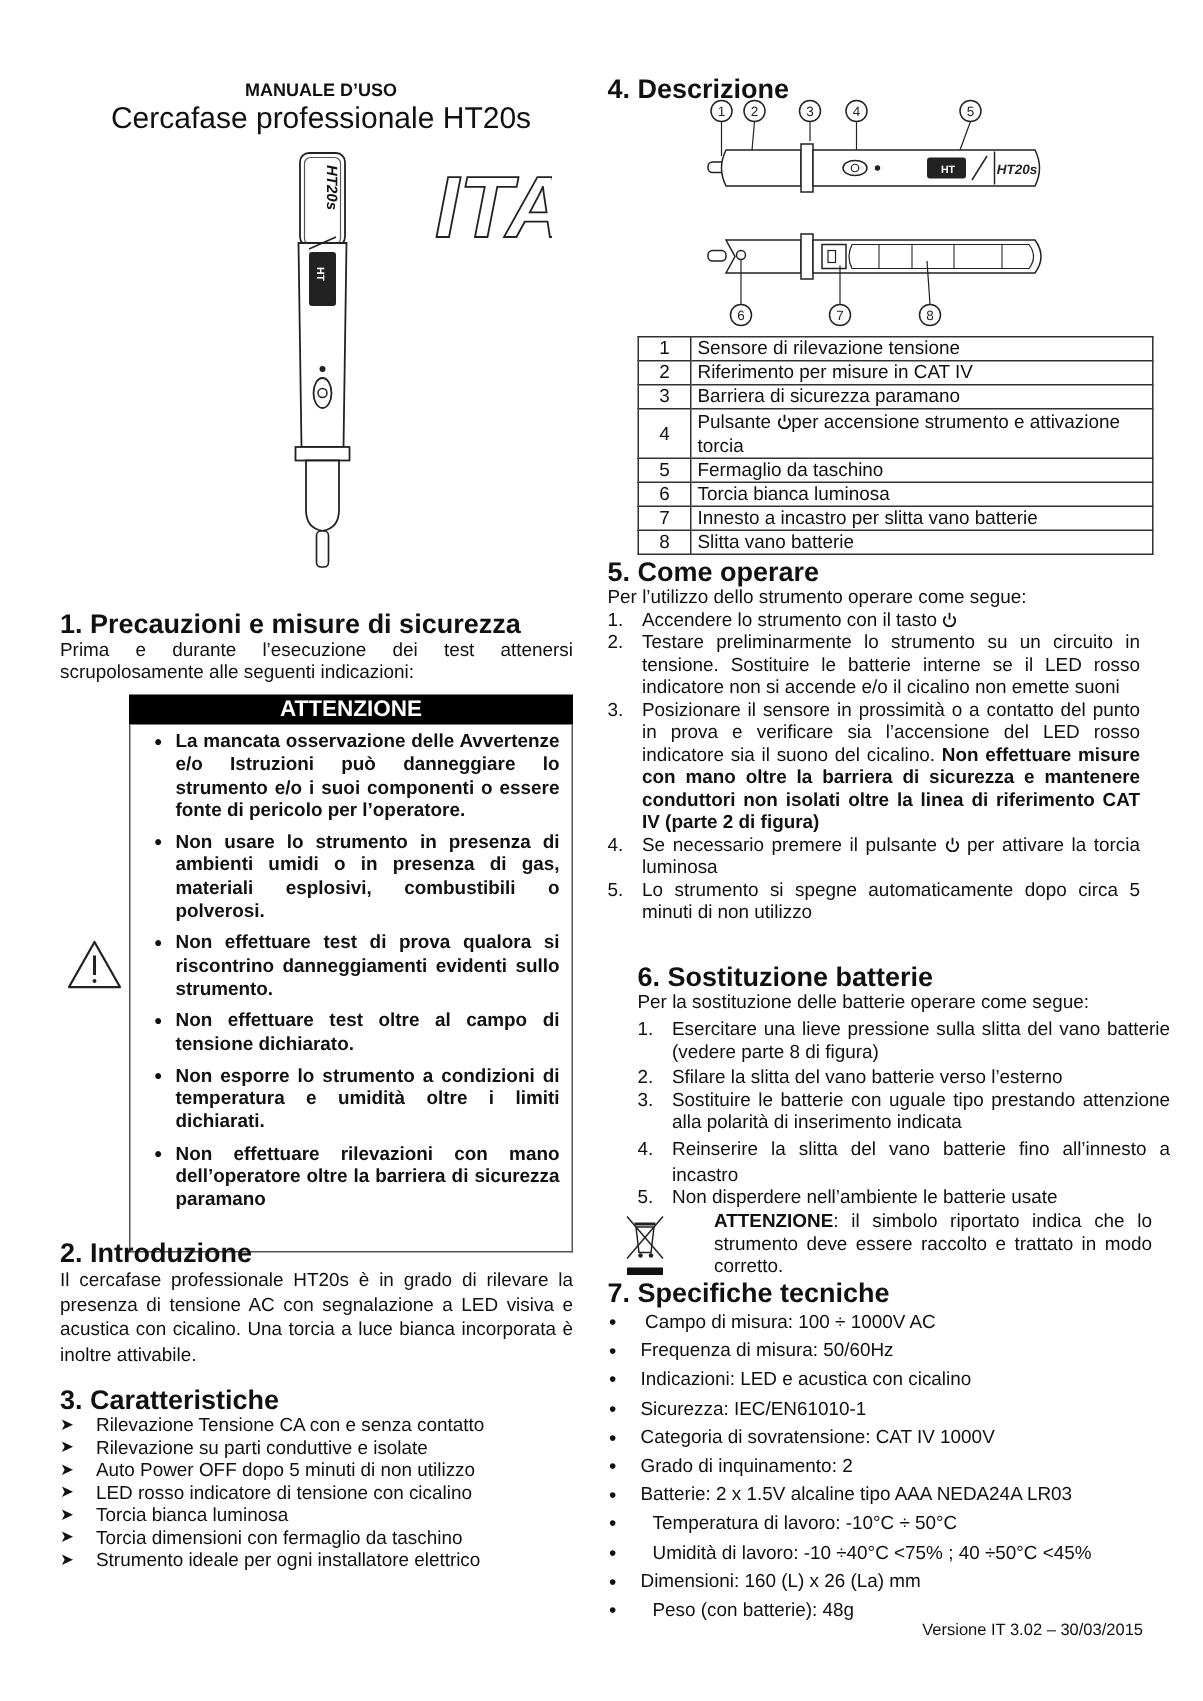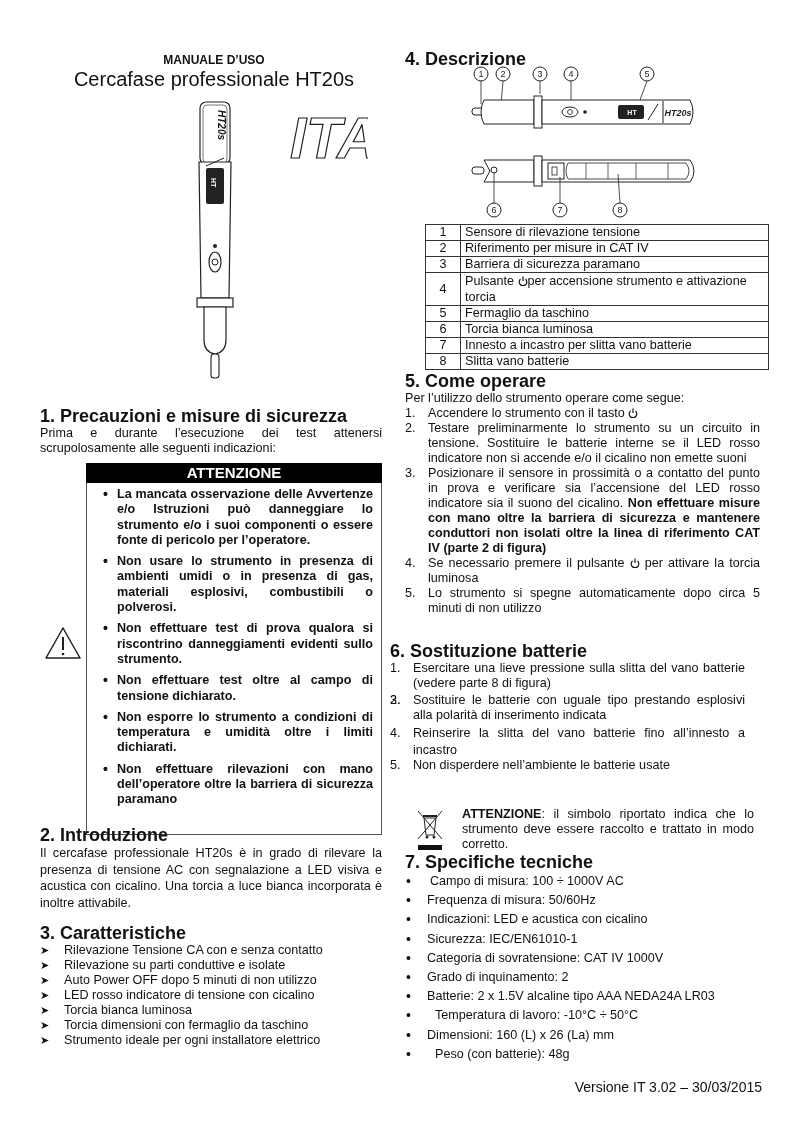--- a/index.html
+++ b/index.html
@@ -21,21 +21,21 @@
   ul.feat { margin: 0; padding: 0; list-style: none; }
   ul.feat li { position: relative; padding-left: 24px; line-height: 15px; }
   ul.feat li .arrow { position: absolute; left: 0; top: 0; font-size: 11px; }
   ul.spec { margin: 0; padding: 0; list-style: none; }
   ul.spec li { position: relative; padding-left: 22px; line-height: 19.2px; }
   ul.spec li::before { content: "\2022"; position: absolute; left: 1px; top: 0; font-size: 14px; }
   table.desc { border-collapse: collapse; width: 344px; margin-left: 20px; font-size: 12.6px; }
   table.desc td { border: 1px solid #333; padding: 0 4px; line-height: 15px; vertical-align: middle; }
   table.desc td.n { width: 26px; text-align: center; }
   .power { display: inline-block; width: 10px; height: 10px; vertical-align: -1px; }
-  .footer { position: absolute; right: 40px; top: 1080px; font-size: 14px; }
+  .footer { position: absolute; right: 40px; top: 1080px; font-size: 11px; }
 </style>
 </head>
 <body>
 
 <div class="abs" style="left:40px; top:50px; width:348px;">
   <h1 class="doc-title">MANUALE D’USO</h1>
   <div class="doc-subtitle">Cercafase professionale HT20s</div>
 </div>
 
 <svg class="abs" style="left:196px; top:100px;" width="42" height="282" viewBox="0 0 42 282">
@@ -213,53 +213,55 @@
     <li><span class="num">2.</span><span>Testare preliminarmente lo strumento su un circuito in tensione. Sostituire le batterie interne se il LED rosso indicatore non si accende e/o il cicalino non emette suoni</span></li>
     <li><span class="num">3.</span><span>Posizionare il sensore in prossimità o a contatto del punto in prova e verificare sia l’accensione del LED rosso indicatore sia il suono del cicalino. </span><b>Non effettuare misure con mano oltre la barriera di sicurezza e mantenere conduttori non isolati oltre la linea di riferimento CAT IV (parte 2 di figura)</b></li>
     <li><span class="num">4.</span><span>Se necessario premere il pulsante </span><svg class="power" viewBox="0 0 10 10">
           <path d="M2.5 3 A3.8 3.8 0 1 0 7.5 3" fill="none" stroke="#111" stroke-width="1.2"></path>
           <line x1="5" y1="0.5" x2="5" y2="5" stroke="#111" stroke-width="1.2"></line>
         </svg><span> per attivare la torcia luminosa</span></li>
     <li><span class="num">5.</span><span>Lo strumento si spegne automaticamente dopo circa 5 minuti di non utilizzo</span></li>
   </ol>
 </div>
 
-<div class="abs" style="left:390px; top:642px; width:355px;">
+<div class="abs" style="left:425px; top:642px; width:355px;">
   <h2>6. Sostituzione batterie</h2>
+  <p style="margin-bottom:3px;">Per la sostituzione delle batterie operare come segue:</p>
   <ol class="steps">
     <li style="margin-bottom:2px;"><span class="num">1.</span><span>Esercitare una lieve pressione sulla slitta del vano batterie (vedere parte 8 di figura)</span></li>
-    <li><span class="num">2.</span></li>
-    <li style="margin-bottom:2px;"><span class="num">3.</span><span>Sostituire le batterie con uguale tipo prestando esplosivi alla polarità di inserimento indicata</span></li>
+    <li><span class="num">2.</span><span>Sfilare la slitta del vano batterie verso l’esterno</span></li>
+    <li style="margin-bottom:2px;"><span class="num">3.</span><span>Sostituire le batterie con uguale tipo prestando attenzione alla polarità di inserimento indicata</span></li>
     <li style="line-height:16.5px;"><span class="num">4.</span><span>Reinserire la slitta del vano batterie fino all’innesto a incastro</span></li>
     <li><span class="num">5.</span><span>Non disperdere nell’ambiente le batterie usate</span></li>
   </ol>
 </div>
 
 <svg class="abs" style="left:416px; top:809px;" width="28" height="42" viewBox="0 0 28 42">
   <line x1="2" y1="2" x2="26" y2="30" stroke="#222" stroke-width="1"></line>
   <line x1="26" y1="2" x2="2" y2="30" stroke="#222" stroke-width="1"></line>
   <rect x="7" y="6" width="14" height="2" fill="#222"></rect>
   <path d="M8 9 L20 9 L18 26 L10 26 Z" fill="none" stroke="#222" stroke-width="1"></path>
   <circle cx="11" cy="28" r="1.5" fill="#222"></circle>
     <circle cx="18" cy="28" r="1.5" fill="#222"></circle>
   <rect x="2" y="36" width="24" height="5" fill="#111"></rect>
 </svg>
-<div class="abs" style="left:462px; top:807px; width:292px;">
+<div class="abs" style="left:476px; top:807px; width:292px;">
   <p><b>ATTENZIONE</b><span>: il simbolo riportato indica che lo strumento deve essere raccolto e trattato in modo corretto.</span></p>
 </div>
 
 <div class="abs" style="left:405px; top:853px; width:360px;">
   <h2>7. Specifiche tecniche</h2>
   <ul class="spec">
     <li style="padding-left:25px;">Campo di misura: 100 ÷ 1000V AC</li>
     <li>Frequenza di misura: 50/60Hz</li>
     <li>Indicazioni: LED e acustica con cicalino</li>
     <li>Sicurezza: IEC/EN61010-1</li>
     <li>Categoria di sovratensione: CAT IV 1000V</li>
     <li>Grado di inquinamento: 2</li>
     <li>Batterie: 2 x 1.5V alcaline tipo AAA NEDA24A LR03</li>
     <li style="padding-left:30px;">Temperatura di lavoro: -10°C ÷ 50°C</li>
+    <li style="padding-left:30px;">Umidità di lavoro: -10 ÷40°C &lt;75% ; 40 ÷50°C &lt;45%</li>
     <li>Dimensioni: 160 (L) x 26 (La) mm</li>
     <li style="padding-left:30px;">Peso (con batterie): 48g</li>
   </ul>
 </div>
 
 <div class="footer">Versione IT 3.02 – 30/03/2015</div>
 
 </body></html>

